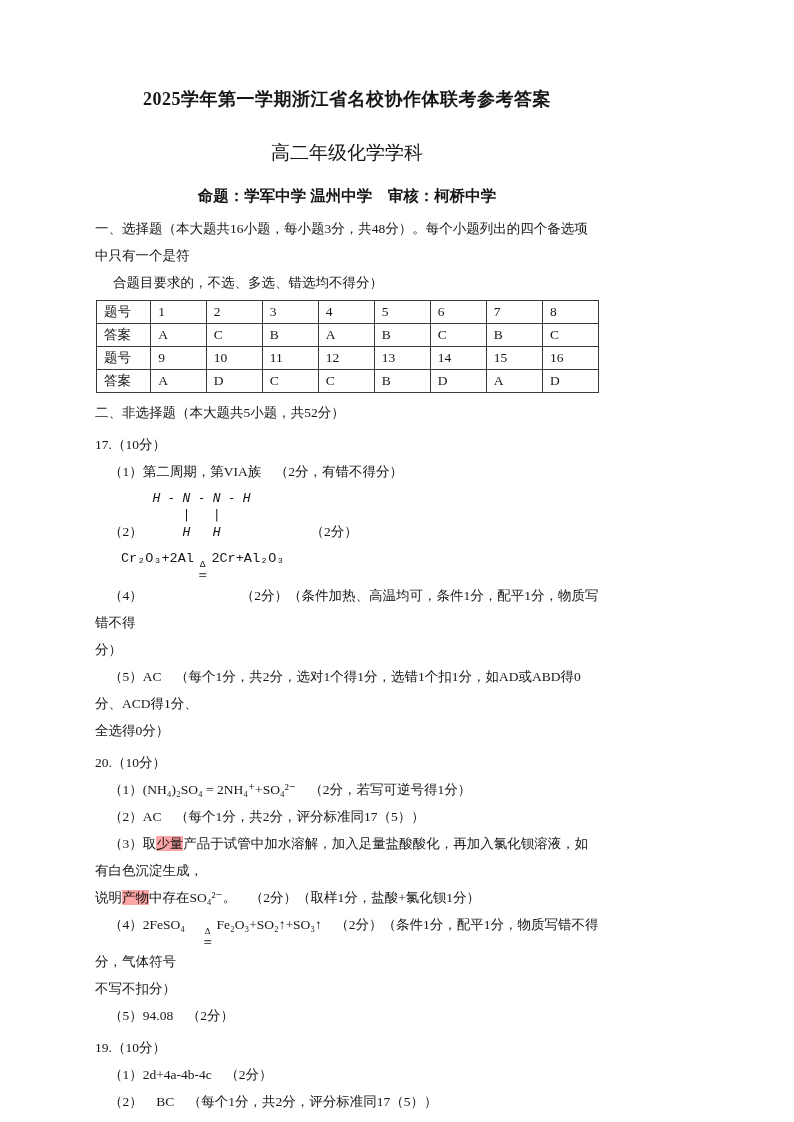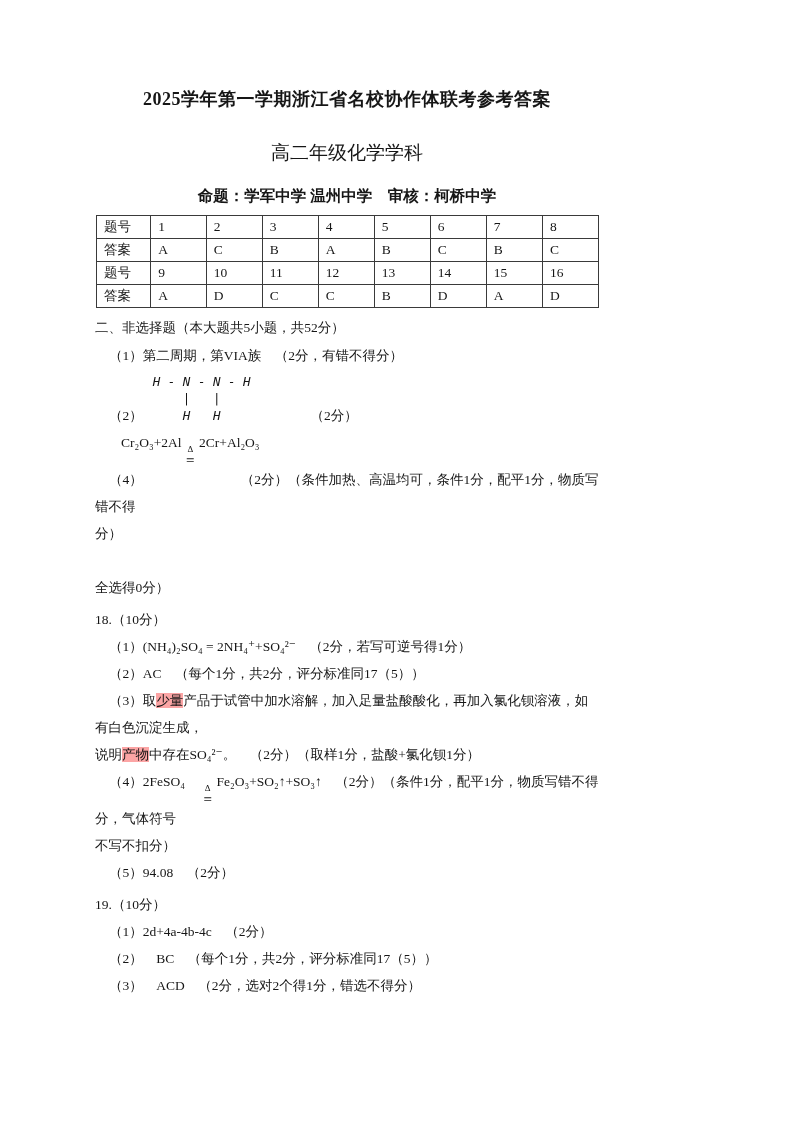--- a/index.html
+++ b/index.html
@@ -23,37 +23,38 @@
     border:1px solid #3a3a3a; height:23px; padding:1px 7px;
     font-size:13.5px; text-align:left; vertical-align:middle;
   }
   td.lab { width:59px; }
   td.val { width:61px; }
   .structure {
     display:inline-block; white-space:pre; text-indent:0;
     font-family:"DejaVu Sans Mono",monospace; font-size:12.5px; line-height:17px;
     margin:4px 30px 0 10px; vertical-align:baseline;font-style:italic;
   }
-  .eq-line { margin-left:26px; }
+  .eq-line { margin-left:26px;font-family:Liberation Mono, monospace; }
   .eqc { display:inline-flex; flex-direction:column; align-items:center; vertical-align:-5px; margin:0 2px; }
   .eqc .cond { font-size:9px; line-height:9px; }
   .eqc .sign { font-size:13.5px; line-height:12px; }
   .score-gap-sm { margin-left:30px; }
   .score-gap-lg { margin-left:98px; }
   .hl { background:#fca5a5; }
 </style>
 </head>
 <body>
 
 <div class="page">
 
   <p class="title">2025学年第一学期浙江省名校协作体联考参考答案</p>
   <p class="subtitle">高二年级化学学科</p>
   <p class="byline">命题：学军中学 温州中学　审核：柯桥中学</p>
 
+  <p class="sec-head"><span>一、选择题（本大题共16小题，每小题3分，共48分）。每个小题列出的四个备选项中只有一个是符</span><br><span class="hang2">合题目要求的，不选、多选、错选均不得分）</span></p>
 
   <table class="answers">
     <tbody>
       <tr>
         <td class="lab">题号</td>
         <td class="val">1</td>
         <td class="val">2</td>
         <td class="val">3</td>
         <td class="val">4</td>
         <td class="val">5</td>
@@ -92,35 +93,36 @@
         <td class="val">B</td>
         <td class="val">D</td>
         <td class="val">A</td>
         <td class="val">D</td>
       </tr>
     </tbody>
   </table>
 
   <p class="sec-head">二、非选择题（本大题共5小题，共52分）</p>
 
+  <p class="q-num">17.（10分）</p>
   <p class="item">（1）第二周期，第VIA族　（2分，有错不得分）</p>
 
   <p class="item"><span>（2）</span><span class="structure"><span>H - N - N - H</span><br><span>    |   |</span><br><span>    H   H</span></span><span class="score-gap-sm">（2分）</span></p>
 
 
   <p class="eq-line"><span>Cr₂O₃+2Al</span><span class="eqc">
         <span class="cond">Δ</span>
         <span class="sign">＝</span>
       </span><span>2Cr+Al₂O₃</span></p>
 
   <p class="item"><span>（4）</span><span class="score-gap-lg">（2分）</span><span>（条件加热、高温均可，条件1分，配平1分，物质写错不得</span><br><span>分）</span></p>
 
-  <p class="item"><br><span>全选得0分）</span></p>
+  <p class="item"><span>（5）AC　（每个1分，共2分，选对1个得1分，选错1个扣1分，如AD或ABD得0分、ACD得1分、</span><br><span>全选得0分）</span></p>
 
-  <p class="q-num">18.（10分）</p>
+  <p class="q-num">20.（10分）</p>
   <p class="item">（1）(NH₄)₂SO₄ = 2NH₄⁺+SO₄²⁻　（2分，若写可逆号得1分）</p>
   <p class="item">（2）AC　（每个1分，共2分，评分标准同17（5））</p>
 
   <p class="item"><span>（3）取</span><span class="hl">少量</span><span>产品于试管中加水溶解，加入足量盐酸酸化，再加入氯化钡溶液，如有白色沉淀生成，</span><br><span>说明</span><span class="hl">产物</span><span>中存在SO₄²⁻。　（2分）（取样1分，盐酸+氯化钡1分）</span></p>
 
   <p class="item"><span>（4）2FeSO₄</span><span class="eqc">
         <span class="cond">Δ</span>
         <span class="sign">＝</span>
       </span><span>Fe₂O₃+SO₂↑+SO₃↑　（2分）（条件1分，配平1分，物质写错不得分，气体符号</span><br><span>不写不扣分）</span></p>
 

